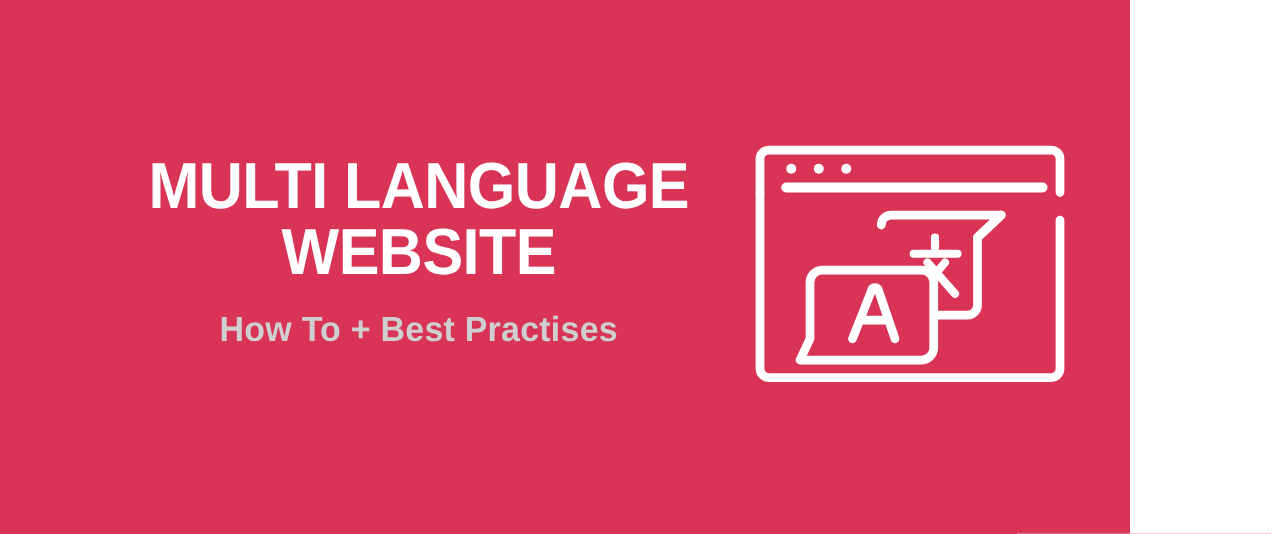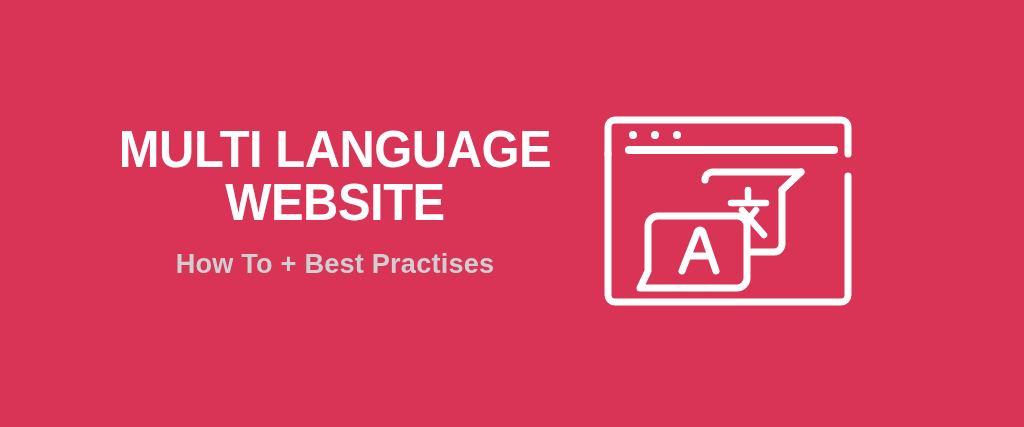--- a/index.html
+++ b/index.html
@@ -9,21 +9,21 @@
   }
   body {
     width: 1024px;
     height: 427px;
     overflow: hidden;
     font-family: "Liberation Sans", sans-serif;
   }
 
   #banner {
     position: relative;
-    width: 1024px;
+    width: 904px;
     height: 427px;
     background: #D93355;
     overflow: hidden;
   }
 
   
   #text-block {
     position: absolute;
     left: 95px;
     top: 123px;

